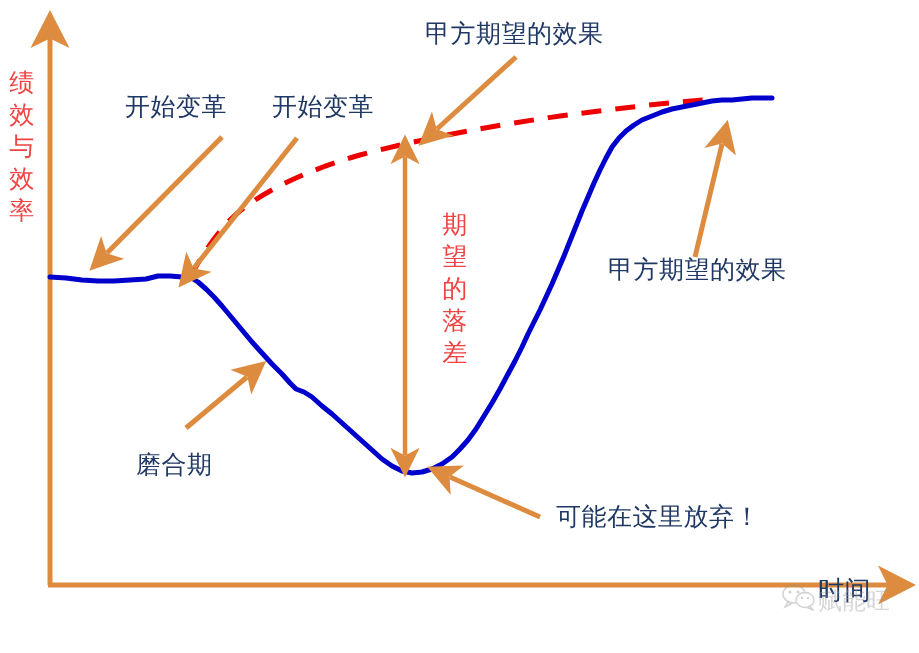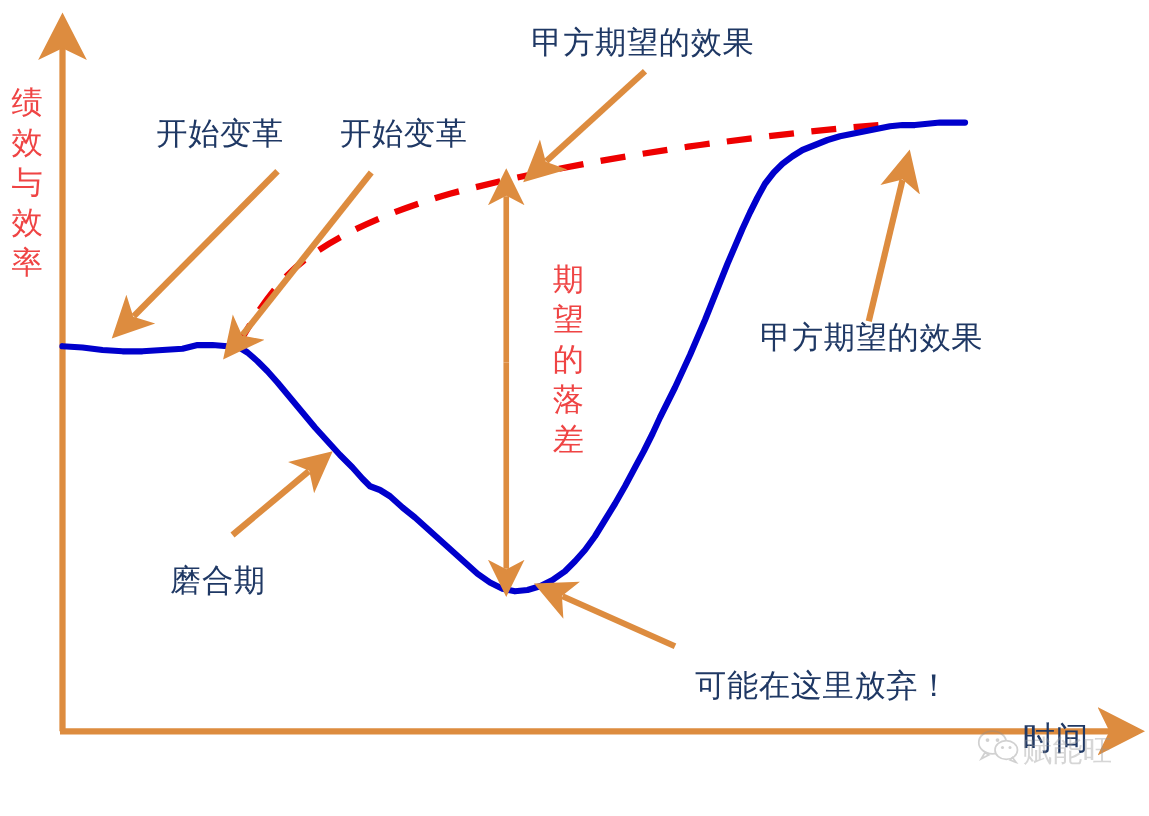--- a/index.html
+++ b/index.html
@@ -46,21 +46,21 @@
     letter-spacing: 0.5px;
     word-break: break-all;
   }
   #y-axis-title { left: 8px; top: 66px; }
   #x-axis-title { left: 818px; top: 578px; font-size: 26px; text-align: right; }
   #lbl-initial   { left: 125px; top: 95px; }
   #lbl-start     { left: 272px; top: 95px; }
   #lbl-expected  { left: 425px; top: 22px; }
   #lbl-gap       { left: 400px; top: 208px; margin-left: 41px; }
   #lbl-runin     { left: 136px; top: 453px; }
-  #lbl-giveup    { left: 556px; top: 505px; margin-top: 32px; }
+  #lbl-giveup    { left: 556px; top: 505px; }
   #lbl-future    { left: 608px; top: 258px; }
 
   #watermark {
     position: absolute;
     left: 782px;
     top: 583px;
     width: 120px;
     height: 42px;
     opacity: 0.40;
     pointer-events: none;

